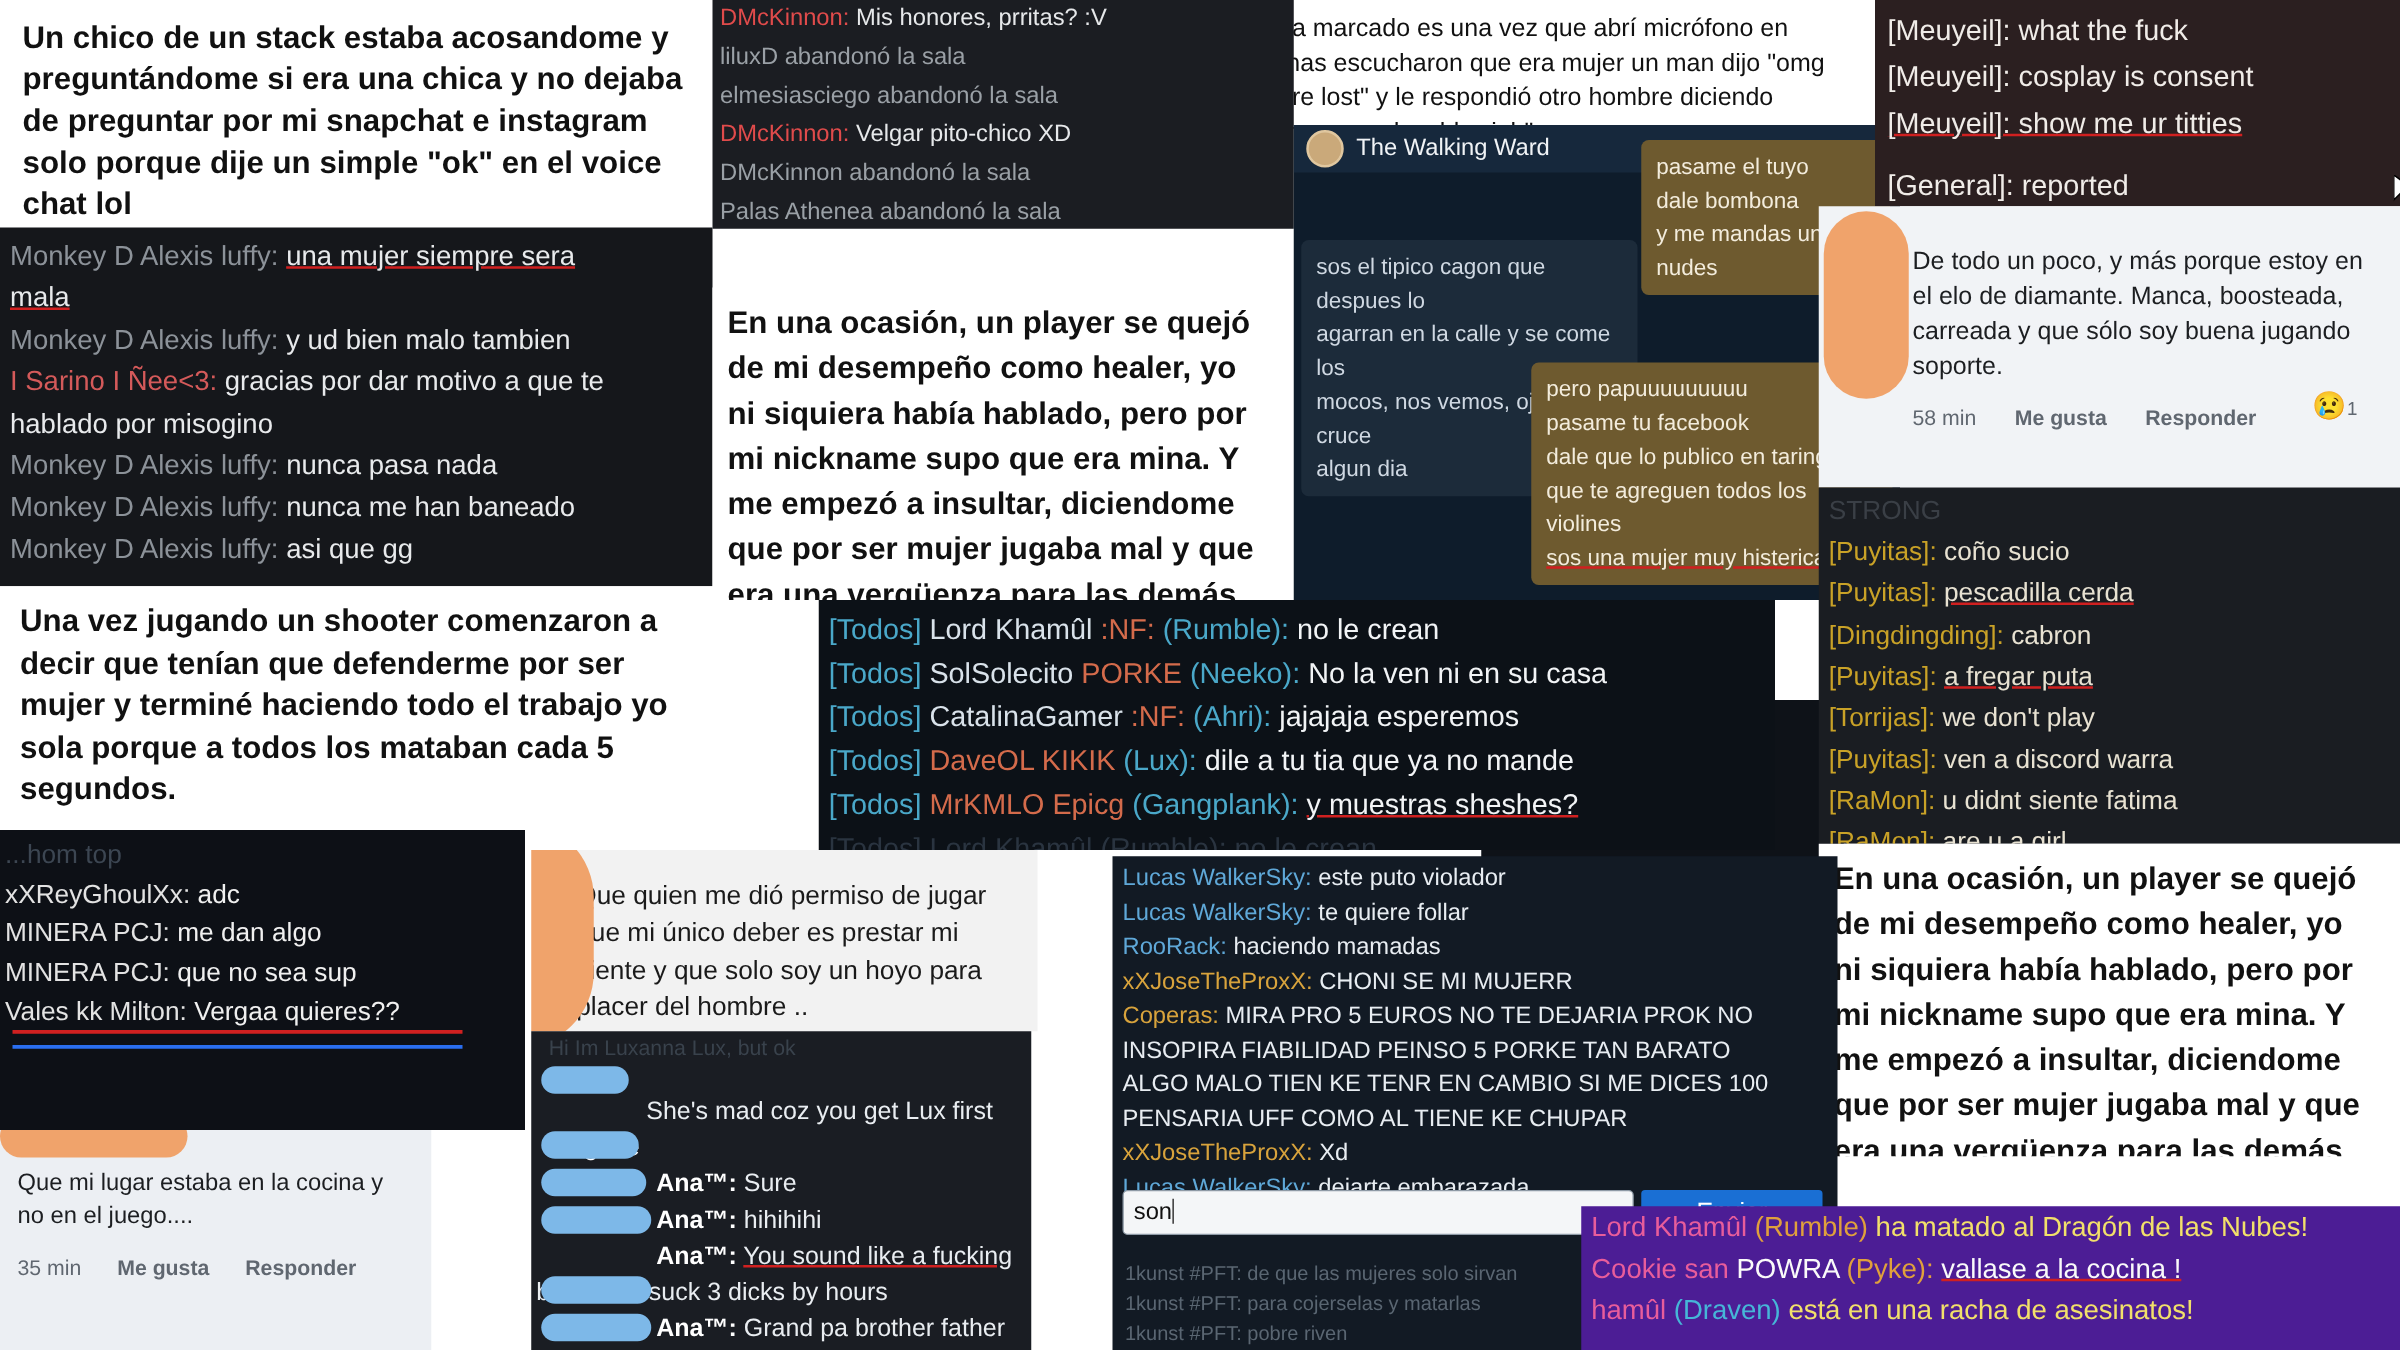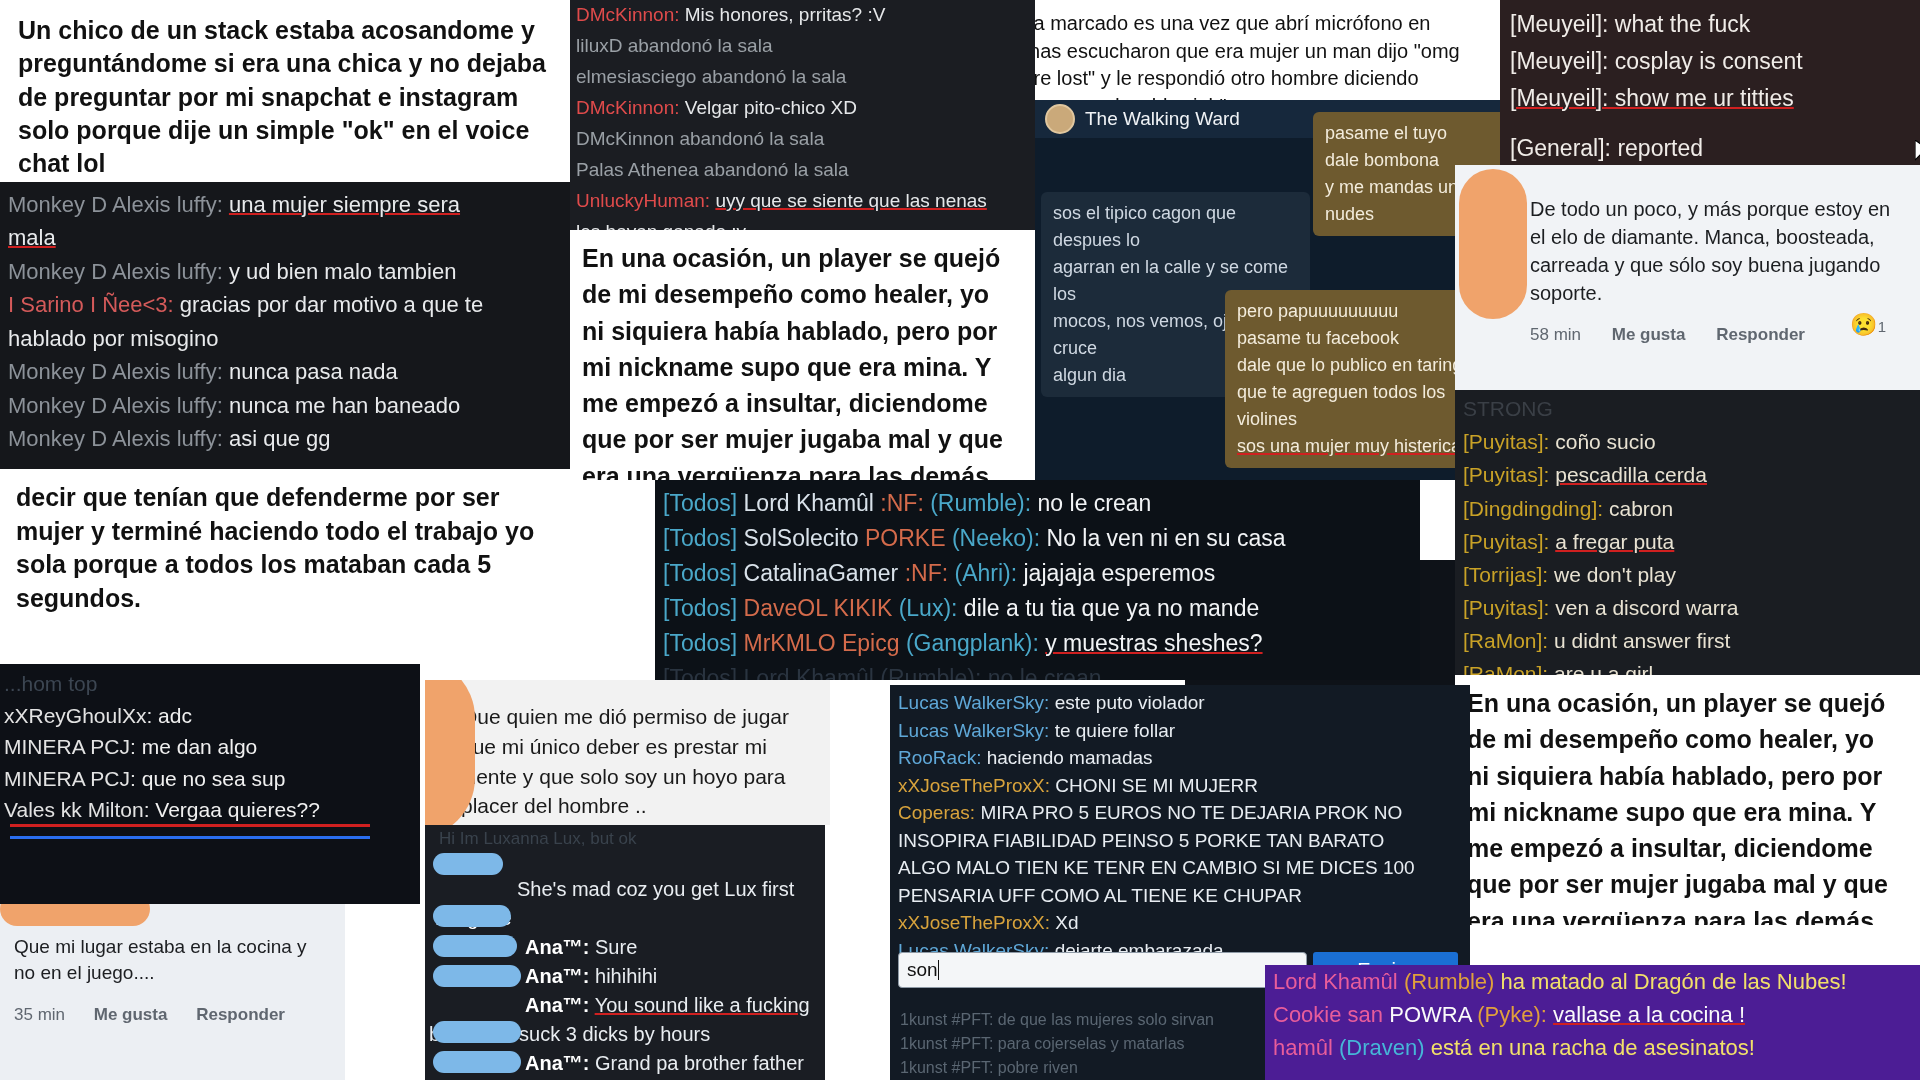--- a/index.html
+++ b/index.html
@@ -40,21 +40,21 @@
   #p4 .ghost{color:#3c4652;}
 
   
   #p5{left:0;top:904px;width:345px;height:176px;background:#eceff3;color:#1c1e21;}
   #p5 .body{font-size:19px;line-height:1.35;padding:30px 14px 4px 14px;}
   #p5 .meta{font-size:17px;color:#606770;padding:16px 14px 0 14px;}
   #p5 .meta span{margin-right:24px;font-weight:bold;}
   #p5 .meta span.first{font-weight:normal;}
 
   
-  #p6{left:570px;top:0;width:465px;height:230px;background:#1b1d22;}
+  #p6{left:570px;top:0;width:465px;height:183px;background:#1b1d22;}
   #p6 .row{font-size:19px;line-height:1.63;padding-left:6px;white-space:nowrap;}
   #p6 .red{color:#e04b4b;}
   #p6 .gray{color:#9aa0a6;}
   #p6 .w{color:#e6e8ea;}
 
   
   #p7{left:570px;top:230px;width:465px;height:250px;padding:10px 12px;background:#fff;}
   #p7 .t{font-size:25px;font-weight:bold;line-height:1.45;color:#111;text-align:justify;}
 
   
@@ -202,20 +202,21 @@
     <span class="msg">nunca me han baneado</span>
   </div>
   <div class="row">
     <span class="nm">Monkey D Alexis  luffy:</span>
     <span class="msg">asi que gg</span>
   </div>
 </div>
 
 <div class="panel white" id="p3">
   <div class="t">
+    <span class="line">Una vez jugando un shooter comenzaron a</span>
     <span class="line">decir que tenían que defenderme por ser</span>
     <span class="line">mujer y terminé haciendo todo el trabajo yo</span>
     <span class="line">sola porque a todos los mataban cada 5</span>
     <span class="line">segundos.</span>
   </div>
 </div>
 
 <div class="panel" id="p4">
   <div class="row ghost" style="padding-top:4px">...hom top</div>
   <div class="row">
@@ -444,21 +445,21 @@
   <div class="row">
     <span class="nm">[Torrijas]:</span>
     <span class="msg">we don't play</span>
   </div>
   <div class="row">
     <span class="nm">[Puyitas]:</span>
     <span class="msg">ven a discord warra</span>
   </div>
   <div class="row">
     <span class="nm">[RaMon]:</span>
-    <span class="msg">u didnt answer first</span>
+    <span class="msg">u didnt siente fatima</span>
   </div>
   <div class="row">
     <span class="nm">[RaMon]:</span>
     <span class="msg">are  u a girl</span>
   </div>
 </div>
 
 <div class="panel white" id="p16">
   <div class="t">
     <span class="line">En una ocasión, un player se quejó</span>

